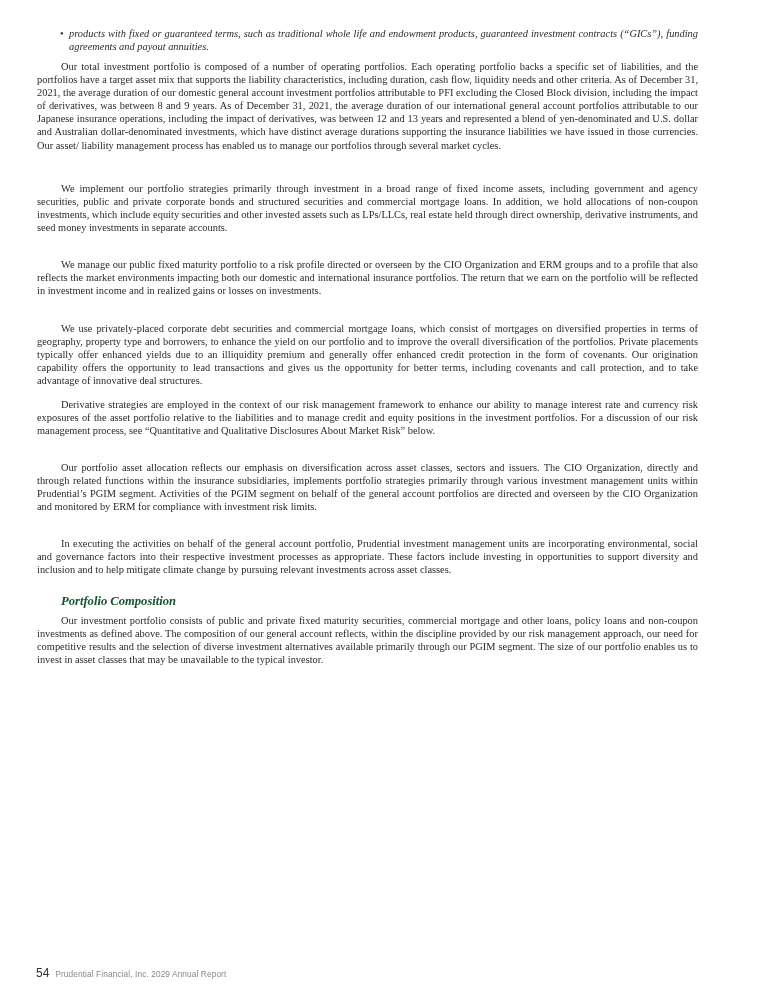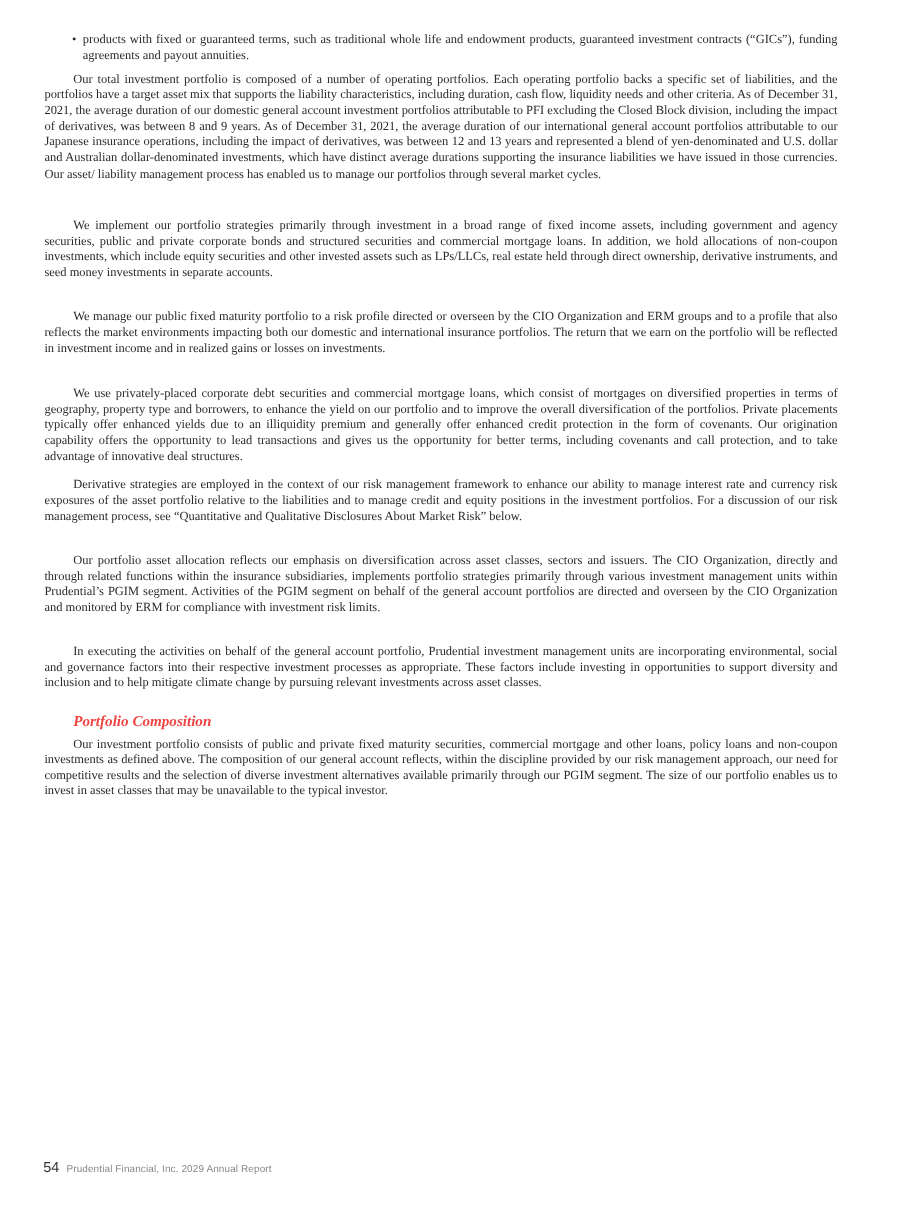--- a/index.html
+++ b/index.html
@@ -2,25 +2,25 @@
 <html><head>
 <meta charset="utf-8">
 <style>
   html, body { margin:0; padding:0; background:#ffffff; }
   body { width:768px; height:1004px; position:relative; overflow:hidden;
          font-family:"Liberation Serif", "DejaVu Serif", serif; color:#2a2a2a; }
   .page { position:absolute; left:37px; top:0; width:661px; }
   .bullet { position:absolute; top:27px; left:23px; width:638px;
             font-size:10.4px; line-height:13px; text-align:justify; }
   .bullet .dot { position:absolute; left:0; top:0; }
-  .bullet .txt { display:block; padding-left:9px; }
+  .bullet .txt { display:block; padding-left:9px;font-style:italic; }
   .para { position:absolute; left:0; width:661px; font-size:10.4px; line-height:13.1px;
           text-align:justify; text-indent:24px; }
   .heading { position:absolute; left:24px; top:594px; font-size:12.6px; font-weight:bold;
-             font-style:italic; color:#ef4444; }
+             font-style:italic; color:#14532d; }
   .footer { position:absolute; left:36px; top:966px; display:flex; align-items:baseline; gap:6px; }
   .footer .pnum { font-family:"Liberation Sans", "DejaVu Sans", sans-serif; font-size:12px; color:#333; }
   .footer .ftxt { font-family:"Liberation Sans", "DejaVu Sans", sans-serif; font-size:8.3px; color:#888; letter-spacing:0.1px; }
 </style>
 </head>
 <body>
 
 <div class="page">
 
   <div class="bullet">

